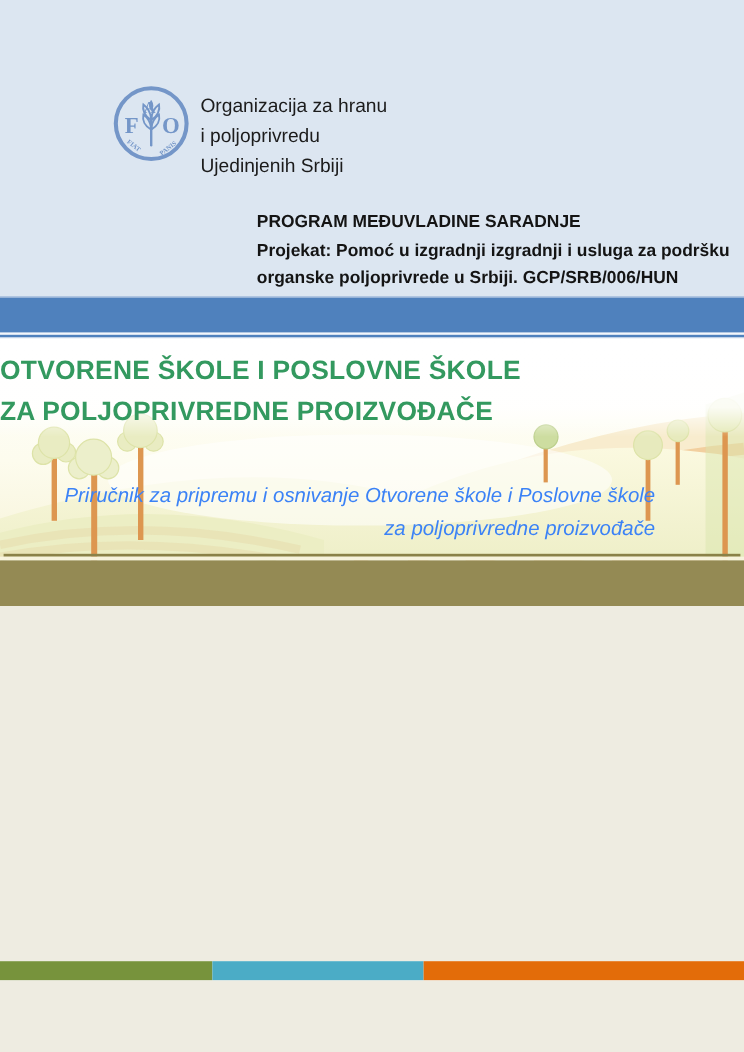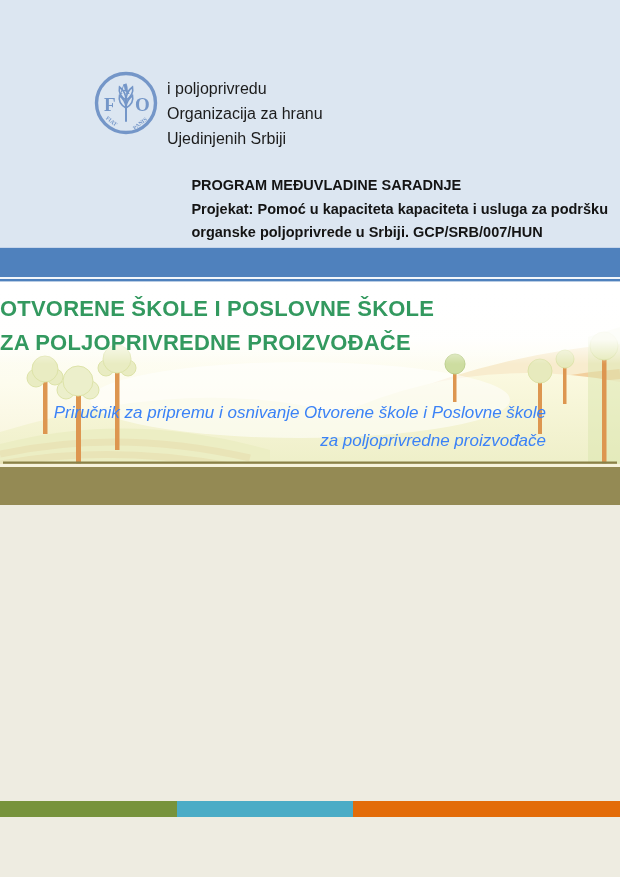--- a/index.html
+++ b/index.html
@@ -63,29 +63,29 @@
       <g fill="#7496C8" font-family="Liberation Serif, DejaVu Serif, serif" font-weight="bold">
         <text x="11" y="41" font-size="19">F</text>
         <text x="26.5" y="24" font-size="14">A</text>
         <text x="42" y="41" font-size="19">O</text>
         <text x="12" y="50" font-size="5.5" transform="rotate(38 14 50)">FIAT</text>
         <text x="39" y="56" font-size="5.5" transform="rotate(-38 46 54)">PANIS</text>
       </g>
     </svg>
 
     <div class="abs" id="publisher-name">
+      <div>Organizacija za hranu</div>
       <div>i poljoprivredu</div>
-      <div>Organizacija za hranu</div>
       <div>Ujedinjenih Srbiji</div>
     </div>
 
     <div class="abs" id="program-block">
       <div>PROGRAM MEĐUVLADINE SARADNJE</div>
-      <div>Projekat: Pomoć u kapaciteta kapaciteta i usluga za podršku</div>
-      <div>organske poljoprivrede u Srbiji. GCP/SRB/007/HUN</div>
+      <div>Projekat: Pomoć u izgradnji izgradnji i usluga za podršku</div>
+      <div>organske poljoprivrede u Srbiji. GCP/SRB/006/HUN</div>
     </div>
   </div>
 
   <div class="abs" id="band-blue"></div>
   <div class="abs" id="band-rule-gap"></div>
   <div class="abs" id="band-rule-thin"></div>
   <div class="abs" id="band-rule-light"></div>
 
   <svg class="abs" id="illustration" viewBox="0 0 620 185" width="620" height="185">
     <defs>

